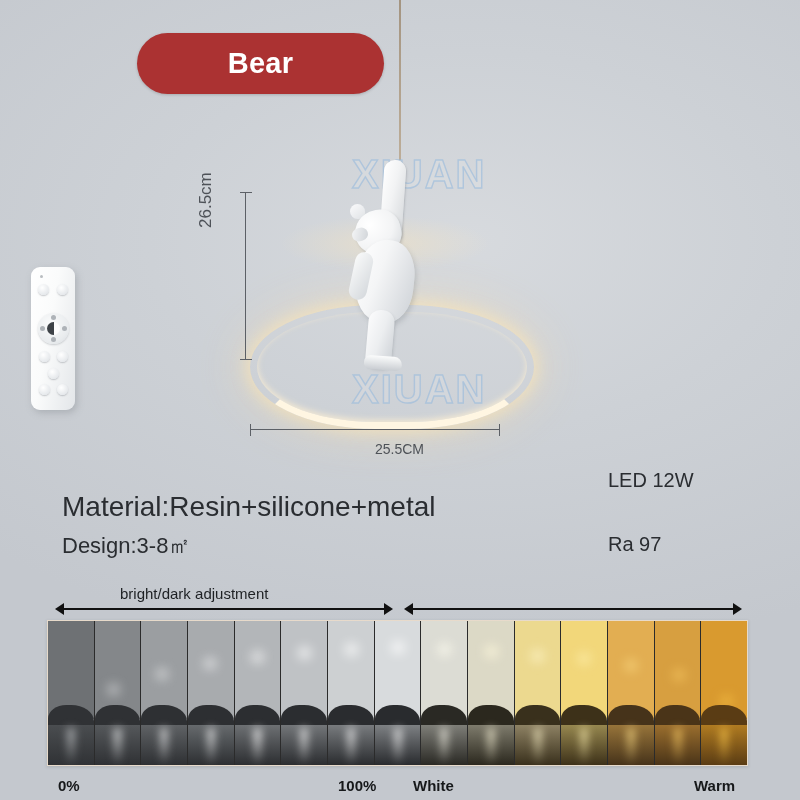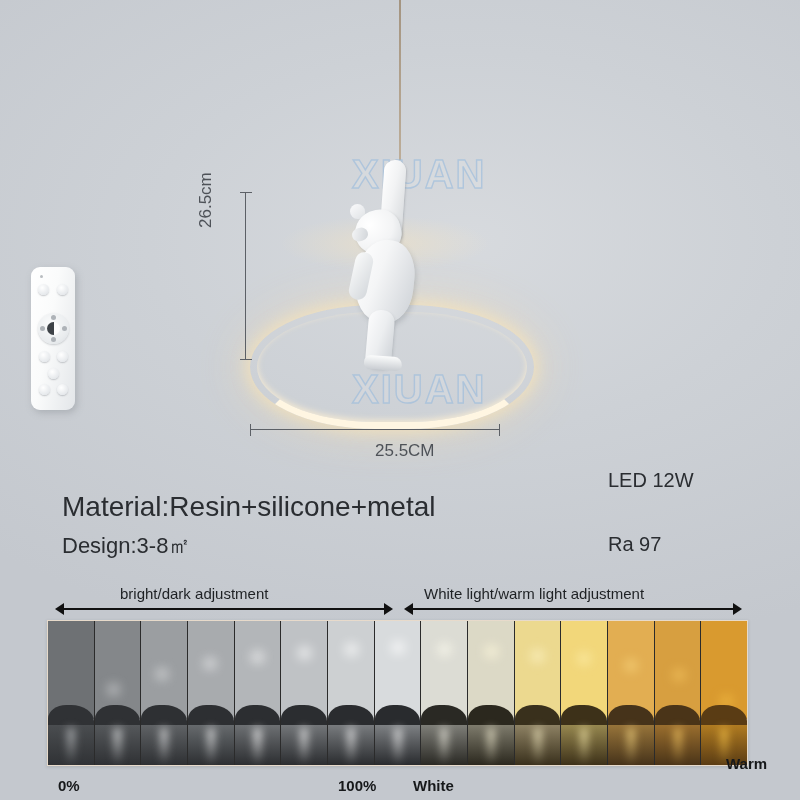--- a/index.html
+++ b/index.html
@@ -85,21 +85,21 @@
   .dim-v .line{position:absolute;left:0;top:0;width:1px;height:168px;background:#5c6066;}
   .dim-v .cap{position:absolute;left:-5px;width:12px;height:1px;background:#5c6066;}
   .dim-v .cap.t{top:0;} .dim-v .cap.b{bottom:0;}
   .dim-v-label{position:absolute;left:196px;top:228px;font-size:17px;color:#4e5258;
      transform:rotate(-90deg);transform-origin:left top;white-space:nowrap;}
 
   .dim-h{position:absolute;left:250px;top:429px;width:250px;height:2px;}
   .dim-h .line{position:absolute;left:0;top:0;width:250px;height:1px;background:#5c6066;}
   .dim-h .cap{position:absolute;top:-5px;width:1px;height:12px;background:#5c6066;}
   .dim-h .cap.l{left:0;} .dim-h .cap.r{right:0;}
-  .dim-h-label{position:absolute;left:375px;top:441px;font-size:17px;color:#4e5258;}
+  .dim-h-label{position:absolute;left:375px;top:441px;font-size:14px;color:#4e5258;}
 
   
   .remote{position:absolute;left:31px;top:267px;width:44px;height:143px;
      background:linear-gradient(100deg,#ffffff 0%,#fafbfb 42%,#e3e6e9 100%);
      border-radius:9px;box-shadow:2px 3px 7px rgba(120,125,132,.35);}
   .remote .led{position:absolute;left:9px;top:8px;width:3px;height:3px;
      border-radius:50%;background:#b9bdc1;}
   .rbtn{position:absolute;border-radius:50%;
      background:radial-gradient(circle at 38% 34%,#ffffff,#e6e9ec 70%,#d2d6da);
      box-shadow:0 1px 1.5px rgba(130,135,142,.45);}
@@ -150,28 +150,31 @@
   .sw .hills{position:absolute;left:0;right:0;top:58%;height:16%;
      background:#2e3033;border-radius:40% 50% 0 0/60% 70% 0 0;}
   .sw .sea{position:absolute;left:0;right:0;bottom:0;height:28%;}
   .sw .refl{position:absolute;bottom:0;width:22%;left:39%;height:26%;filter:blur(4px);}
 
   
   .blabel{position:absolute;font-size:15px;color:#16181a;font-weight:600;white-space:nowrap;}
   .b0{left:58px;top:777px;}
   .b100{left:338px;top:777px;}
   .bwhite{left:413px;top:777px;}
-  .bwarm{left:694px;top:755px;margin-left:32px;}
+  .bwarm{left:694px;top:777px;}
 </style>
 </head>
 <body>
 
 <div id="stage">
 
   <div class="tabs">
+    <div class="tab tab-bear">
+      <span class="lbl">Bear</span>
+    </div>
   </div>
 
   <div class="cord"></div>
 
   <div class="wm wm1">XIUAN</div>
 
   <div class="product">
     <div class="arc-glow"></div>
     <div class="arc-wrap">
       <div class="arc"></div>
@@ -221,21 +224,20 @@
     <div class="rbtn" style="left:8px;top:117px;width:11px;height:11px;"></div>
     <div class="rbtn" style="left:26px;top:117px;width:11px;height:11px;"></div>
   </div>
 
   <div class="spec spec-material">Material:Resin+silicone+metal</div>
   <div class="spec spec-design">Design:3-8㎡</div>
   <div class="spec spec-led">LED 12W</div>
   <div class="spec spec-ra">Ra 97</div>
 
   <div class="adj-label adj-bright">bright/dark adjustment</div>
-  <div class="adj-label adj-white">White light/warm light adjustment</div>
 
   <div class="arrow-row ar-bright">
     <div class="arrhead l"></div>
       <div class="arr"></div>
       <div class="arrhead r"></div>
   </div>
   <div class="arrow-row ar-white">
     <div class="arrhead l"></div>
       <div class="arr"></div>
       <div class="arrhead r"></div>

